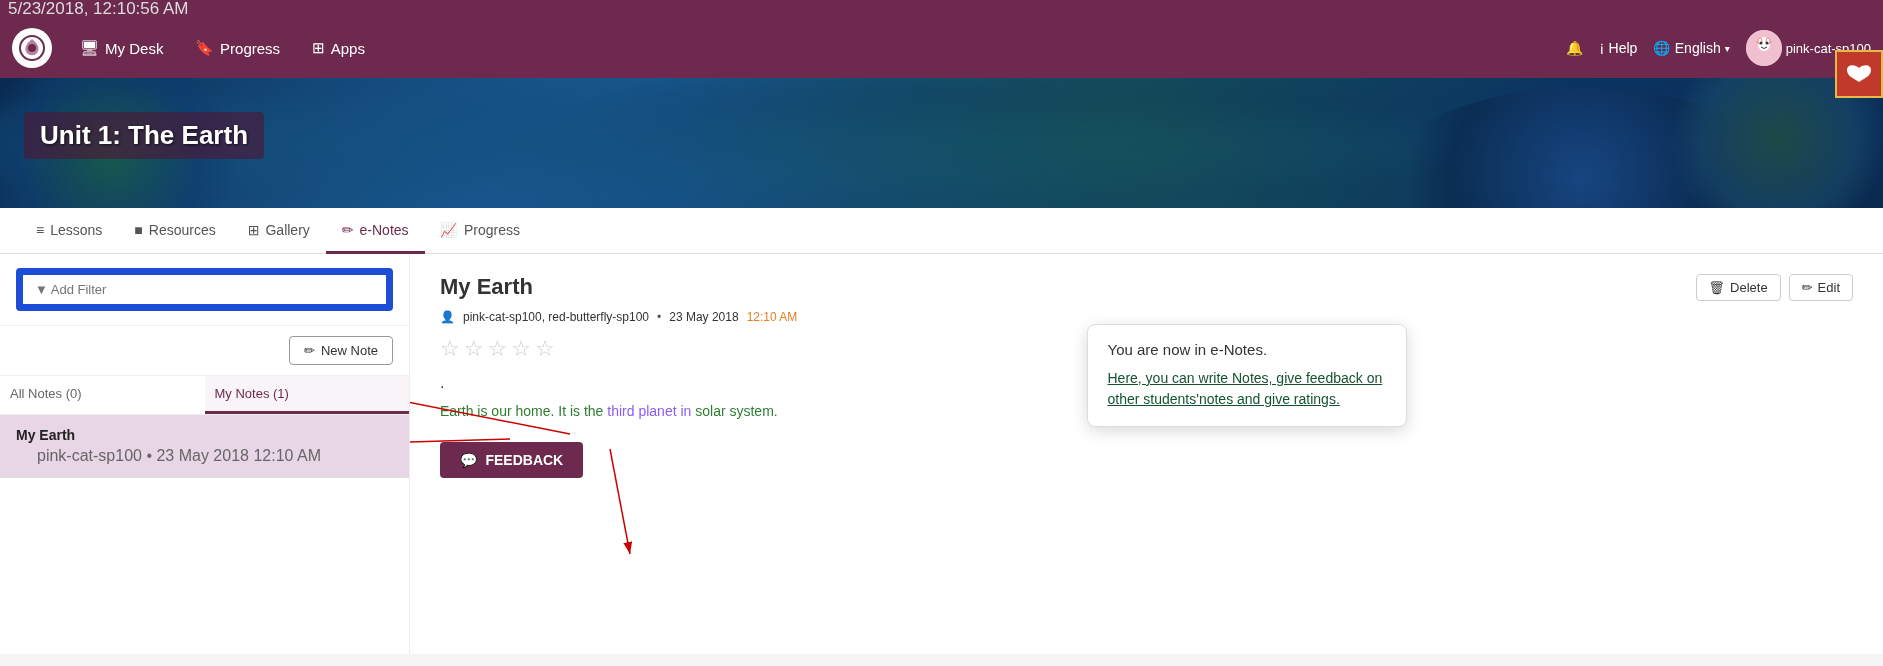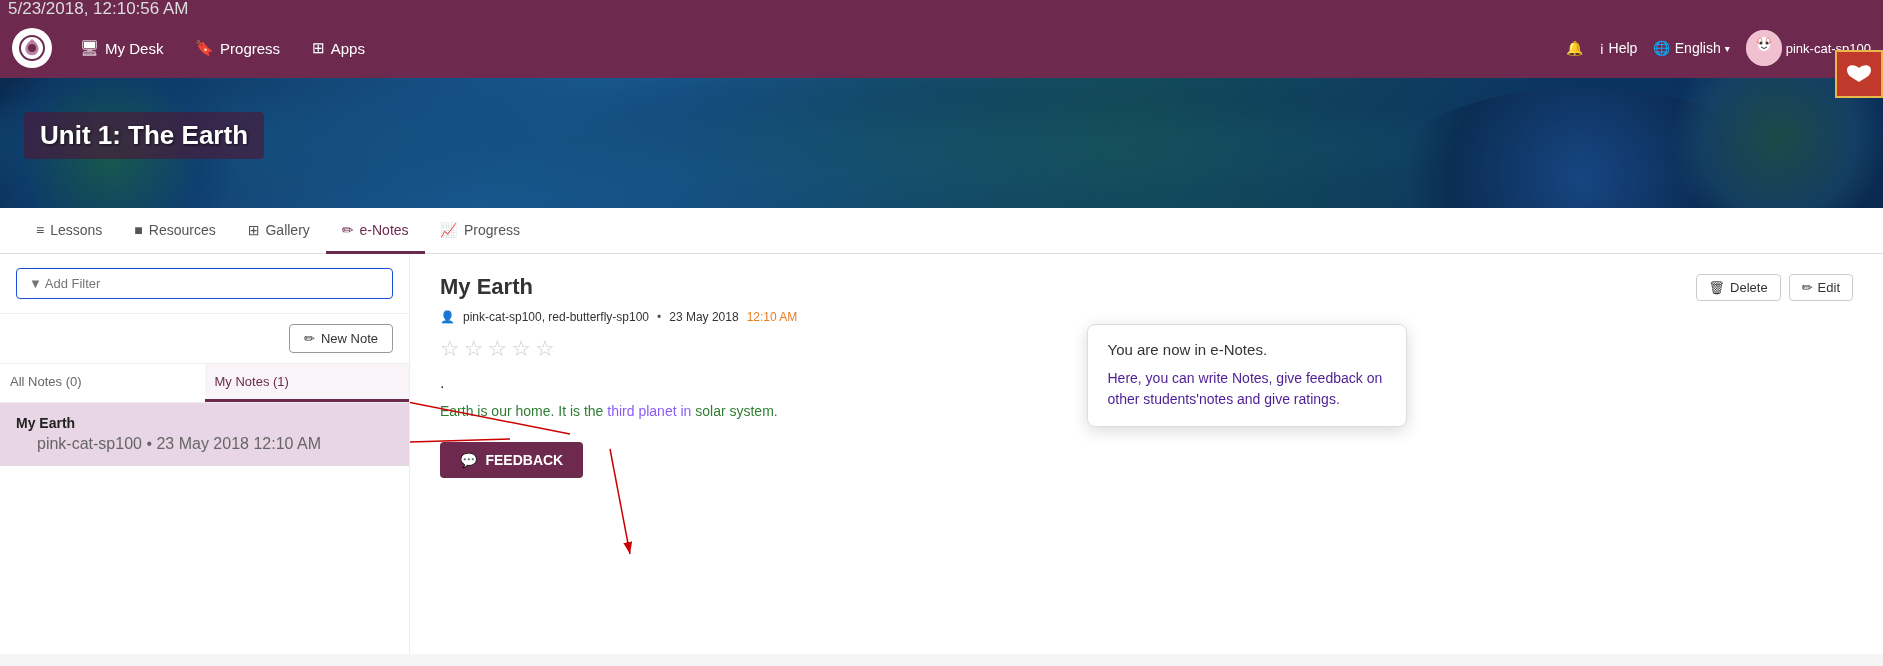--- a/index.html
+++ b/index.html
@@ -120,21 +120,21 @@
       background: white;
     }
     .filter-bar {
       padding: 14px 16px;
       border-bottom: 1px solid #eee;
       display: flex; align-items: center;
     }
     .filter-input {
       width: 100%;
       padding: 7px 12px;
-      border: 1px solid #1d4ed8;
+      border: 7px solid #1d4ed8;
       border-radius: 4px;
       font-size: 13px;
       color: #666;
       background: white;
     }
     .new-note-bar {
       padding: 10px 16px;
       border-bottom: 1px solid #eee;
       display: flex; justify-content: flex-end;
     }
@@ -223,21 +223,21 @@
       transform: translateX(-60px);
       background: white;
       border: 1px solid #ddd;
       border-radius: 8px;
       padding: 16px 20px;
       width: 320px;
       box-shadow: 0 4px 16px rgba(0,0,0,0.15);
       z-index: 50;
     }
     .tooltip-title { font-size: 15px; color: #333; text-align: left; margin-bottom: 10px; }
-    .tooltip-body { font-size: 14px; color: #4c1d95; line-height: 1.5; }
+    .tooltip-body { font-size: 14px; color: #14532d; line-height: 1.5; text-decoration: underline; }
 
     
     .arrows-svg {
       position: absolute;
       top: 0; left: 0;
       width: 100%; height: 100%;
       pointer-events: none;
       z-index: 30;
     }
 

